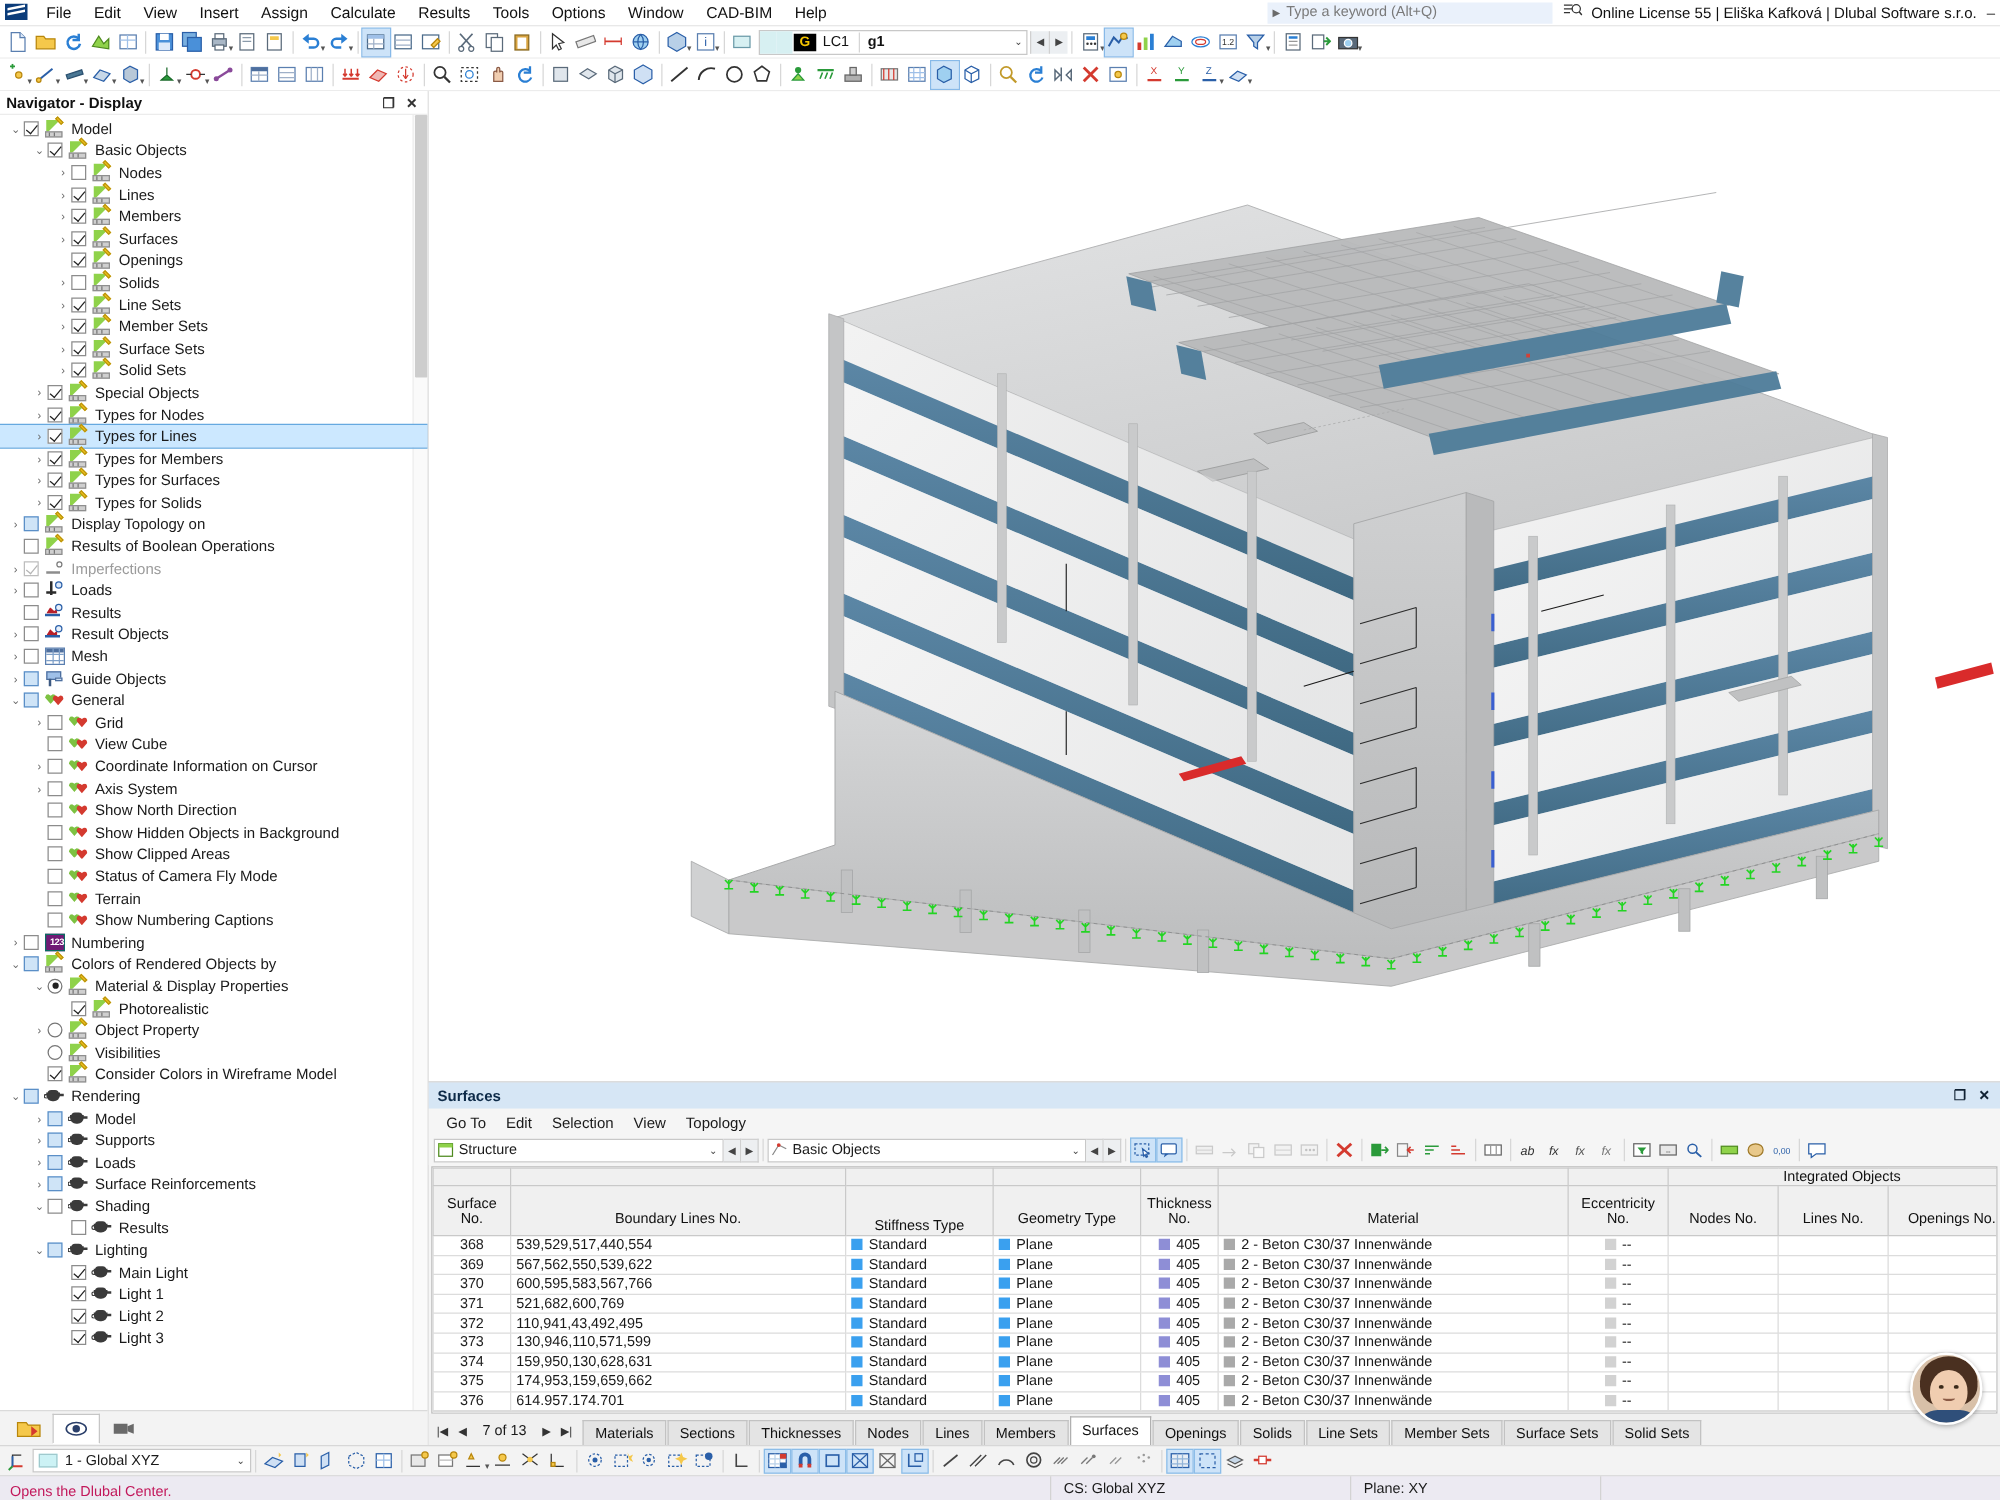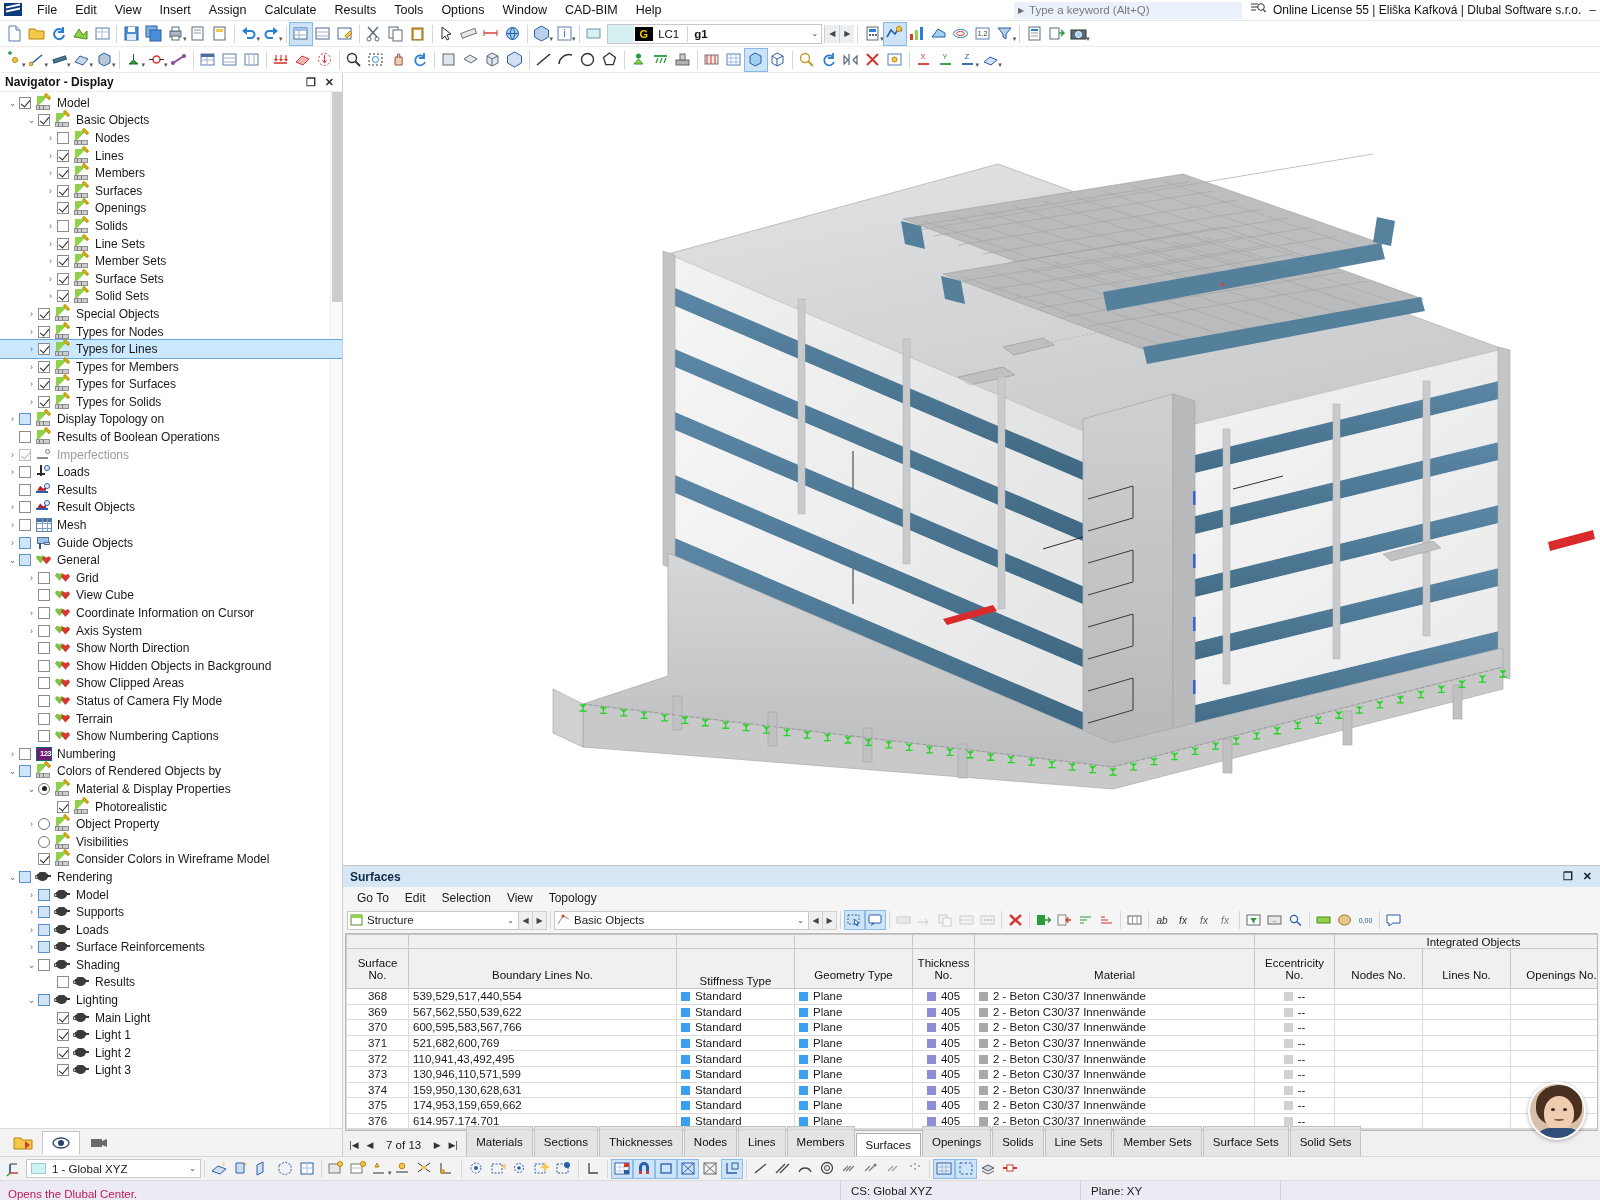--- a/index.html
+++ b/index.html
@@ -203,21 +203,21 @@
   td.shade { background:#f7f7f2; }
   .hscroll { height:11px; flex:0 0 11px; background:#f0f0f0; border-top:1px solid #d5d5d5; position:relative; }
   .hscroll .hthumb { position:absolute; left:8px; top:2px; height:7px; width:1195px; background:#a6a6a6; border-radius:2px; }
 
   
   .sf-tabs { height:25px; flex:0 0 25px; display:flex; align-items:flex-end; background:#f0f0f0; padding-left:4px; }
   .pgnav { display:flex; align-items:center; height:22px; font-size:11.5px; padding-right:6px; gap:2px; }
   .pgnav .pgb { width:14px; text-align:center; color:#333; font-size:9px; }
   .pgnav .pgt { padding:0 7px; }
   .tab {
-    height:30px; display:flex; align-items:center; padding:0 9px; font-size:11.5px;
+    height:20px; display:flex; align-items:center; padding:0 9px; font-size:11.5px;
     background:#e4e4e4; border:1px solid #c2c2c2; border-bottom:none; margin-right:1px; color:#111;
   }
   .tab.active { background:#fff; height:23px; font-weight:normal; border-color:#b0b0b0; }
 
   
   .statusbar1 { height:24px; flex:0 0 24px; background:#f3f3f3; border-top:1px solid #d7d7d7; display:flex; align-items:center; padding-left:4px; }
   .cs-combo { display:flex; align-items:center; height:19px; width:175px; background:#fff; border:1px solid #c8c8c8; font-size:11.5px; }
   .cs-combo .csw { width:15px; height:11px; background:#ccf2f5; border:1px solid #9fc9cd; margin:0 6px 0 4px; }
   .cs-combo .cvv { margin-left:auto; width:15px; text-align:center; font-size:8px; color:#444; }
   .sbtn { width:22px; height:20px; display:flex; align-items:center; justify-content:center; }
@@ -1658,21 +1658,21 @@
 
         <div class="sf-menu">
           <span class="mi">Go To</span>
           <span class="mi">Edit</span>
           <span class="mi">Selection</span>
           <span class="mi">View</span>
           <span class="mi">Topology</span>
         </div>
 
         <div class="sf-tools">
-          <div class="combo" style="width:172px">
+          <div class="combo" style="width:232px">
             <span class="ci">
               <svg width="13" height="12" viewBox="0 0 13 12">
                   <rect x="1" y="1" width="11" height="10" fill="#fff" stroke="#4e8a1e"></rect>
                   <rect x="1" y="1" width="11" height="3" fill="#8fd24a"></rect>
                 </svg>
             </span>
             <span class="ct">Structure</span>
             <span class="cv">⌄</span>
           </div>
           <div class="combo-nav">◀</div>

